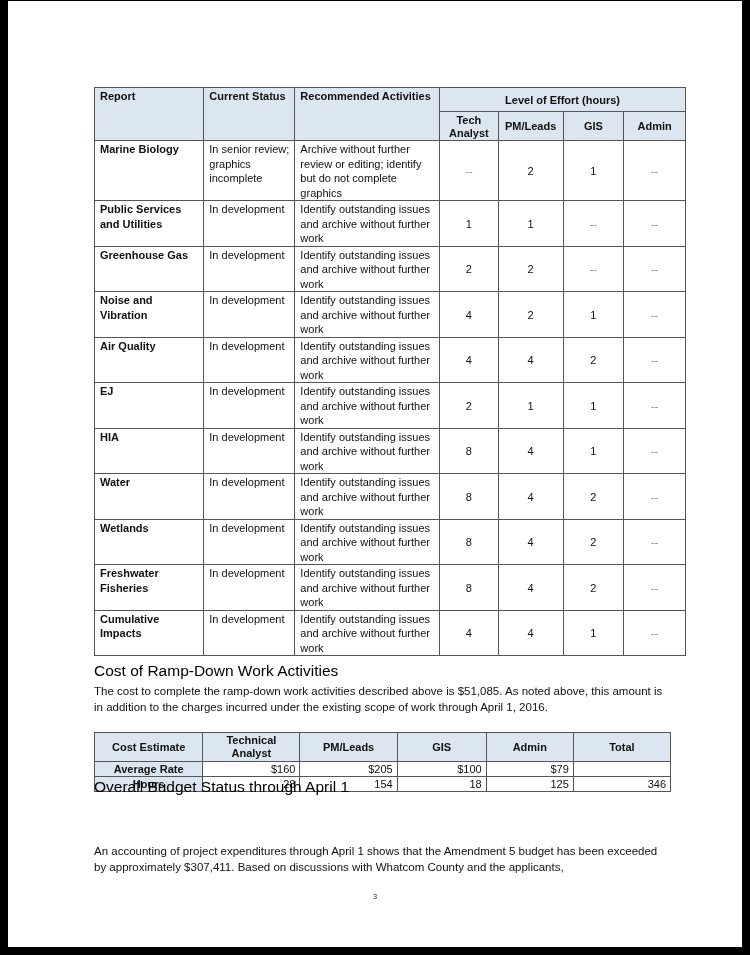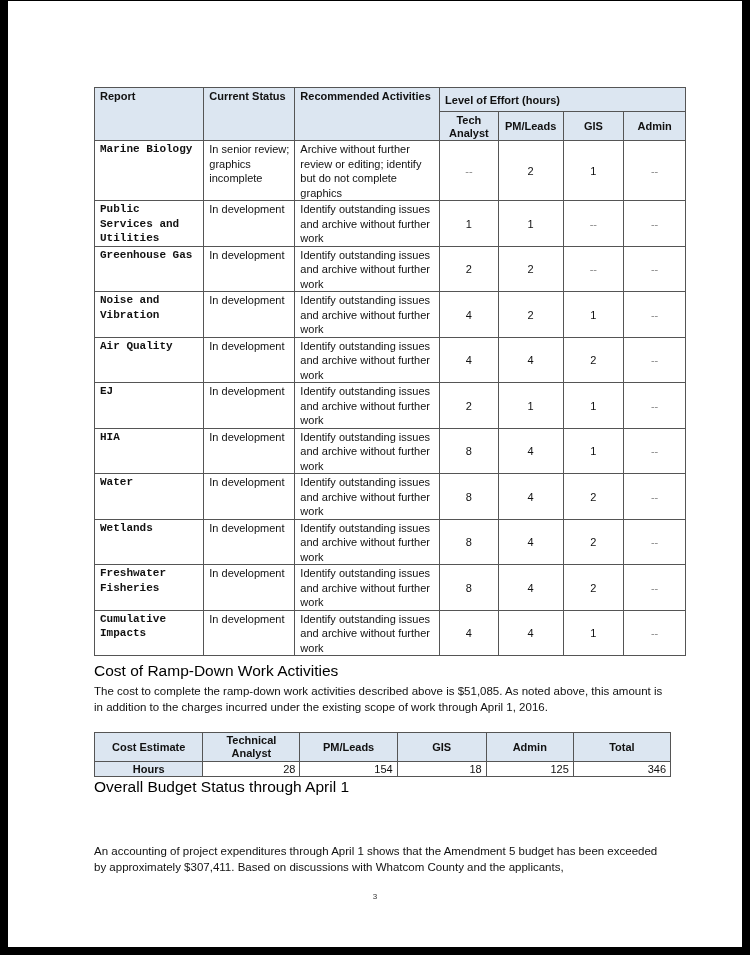--- a/index.html
+++ b/index.html
@@ -13,23 +13,23 @@
     position: absolute; left: 8px; top: 1px; width: 734px; height: 946px;
     background: #fff;
   }
   table { border-collapse: collapse; position: absolute; }
   
   .main { left: 86px; top: 86px; width: 592px; font-size: 11px; line-height: 14.5px; }
   .main th, .main td { border: 1px solid #555; vertical-align: top; padding: 1px 5px 0 5px; }
   .main th { background: #dce6f1; font-weight: bold; text-align: left; }
   .main th.center, .main td.num { text-align: center; }
   .main td.num { vertical-align: middle; }
-  .main th.loe { vertical-align: middle; height: 22px; }
+  .main th.loe { text-align: center; vertical-align: middle; height: 22px; }
   .main th.sub { text-align: center; vertical-align: middle; height: 27px; line-height: 13px; }
-  .main td.name { font-weight: bold; font-family: Liberation Mono, monospace; }
+  .main td.name { font-weight: bold; }
   .main td.dash { color: #888; }
   .main tr.data td { height: 42px; }
   .main tr.data.first td { height: 57px; }
 
   .heading { position: absolute; left: 86px; font-size: 15.5px; font-weight: normal; color: #000; }
   .para { position: absolute; left: 86px; width: 570px; font-size: 11.5px; line-height: 16px; color: #111; }
 
   .cost { left: 86px; top: 731px; width: 577px; font-size: 11px; }
   .cost th, .cost td { border: 1px solid #555; padding: 0 4px; }
   .cost th { background: #dce6f1; font-weight: bold; text-align: center; height: 28px; line-height: 13px; }
@@ -186,20 +186,28 @@
           <th>Cost Estimate</th>
           <th>Technical Analyst</th>
           <th>PM/Leads</th>
           <th>GIS</th>
           <th>Admin</th>
           <th>Total</th>
         </tr>
       </thead>
     <tbody id="cost-body">
         <tr>
+          <td class="rowlabel">Average Rate</td>
+          <td>$160</td>
+          <td>$205</td>
+          <td>$100</td>
+          <td>$79</td>
+          <td></td>
+        </tr>
+        <tr>
           <td class="rowlabel">Hours</td>
           <td>28</td>
           <td>154</td>
           <td>18</td>
           <td>125</td>
           <td>346</td>
         </tr>
       </tbody>
   </table>
 

